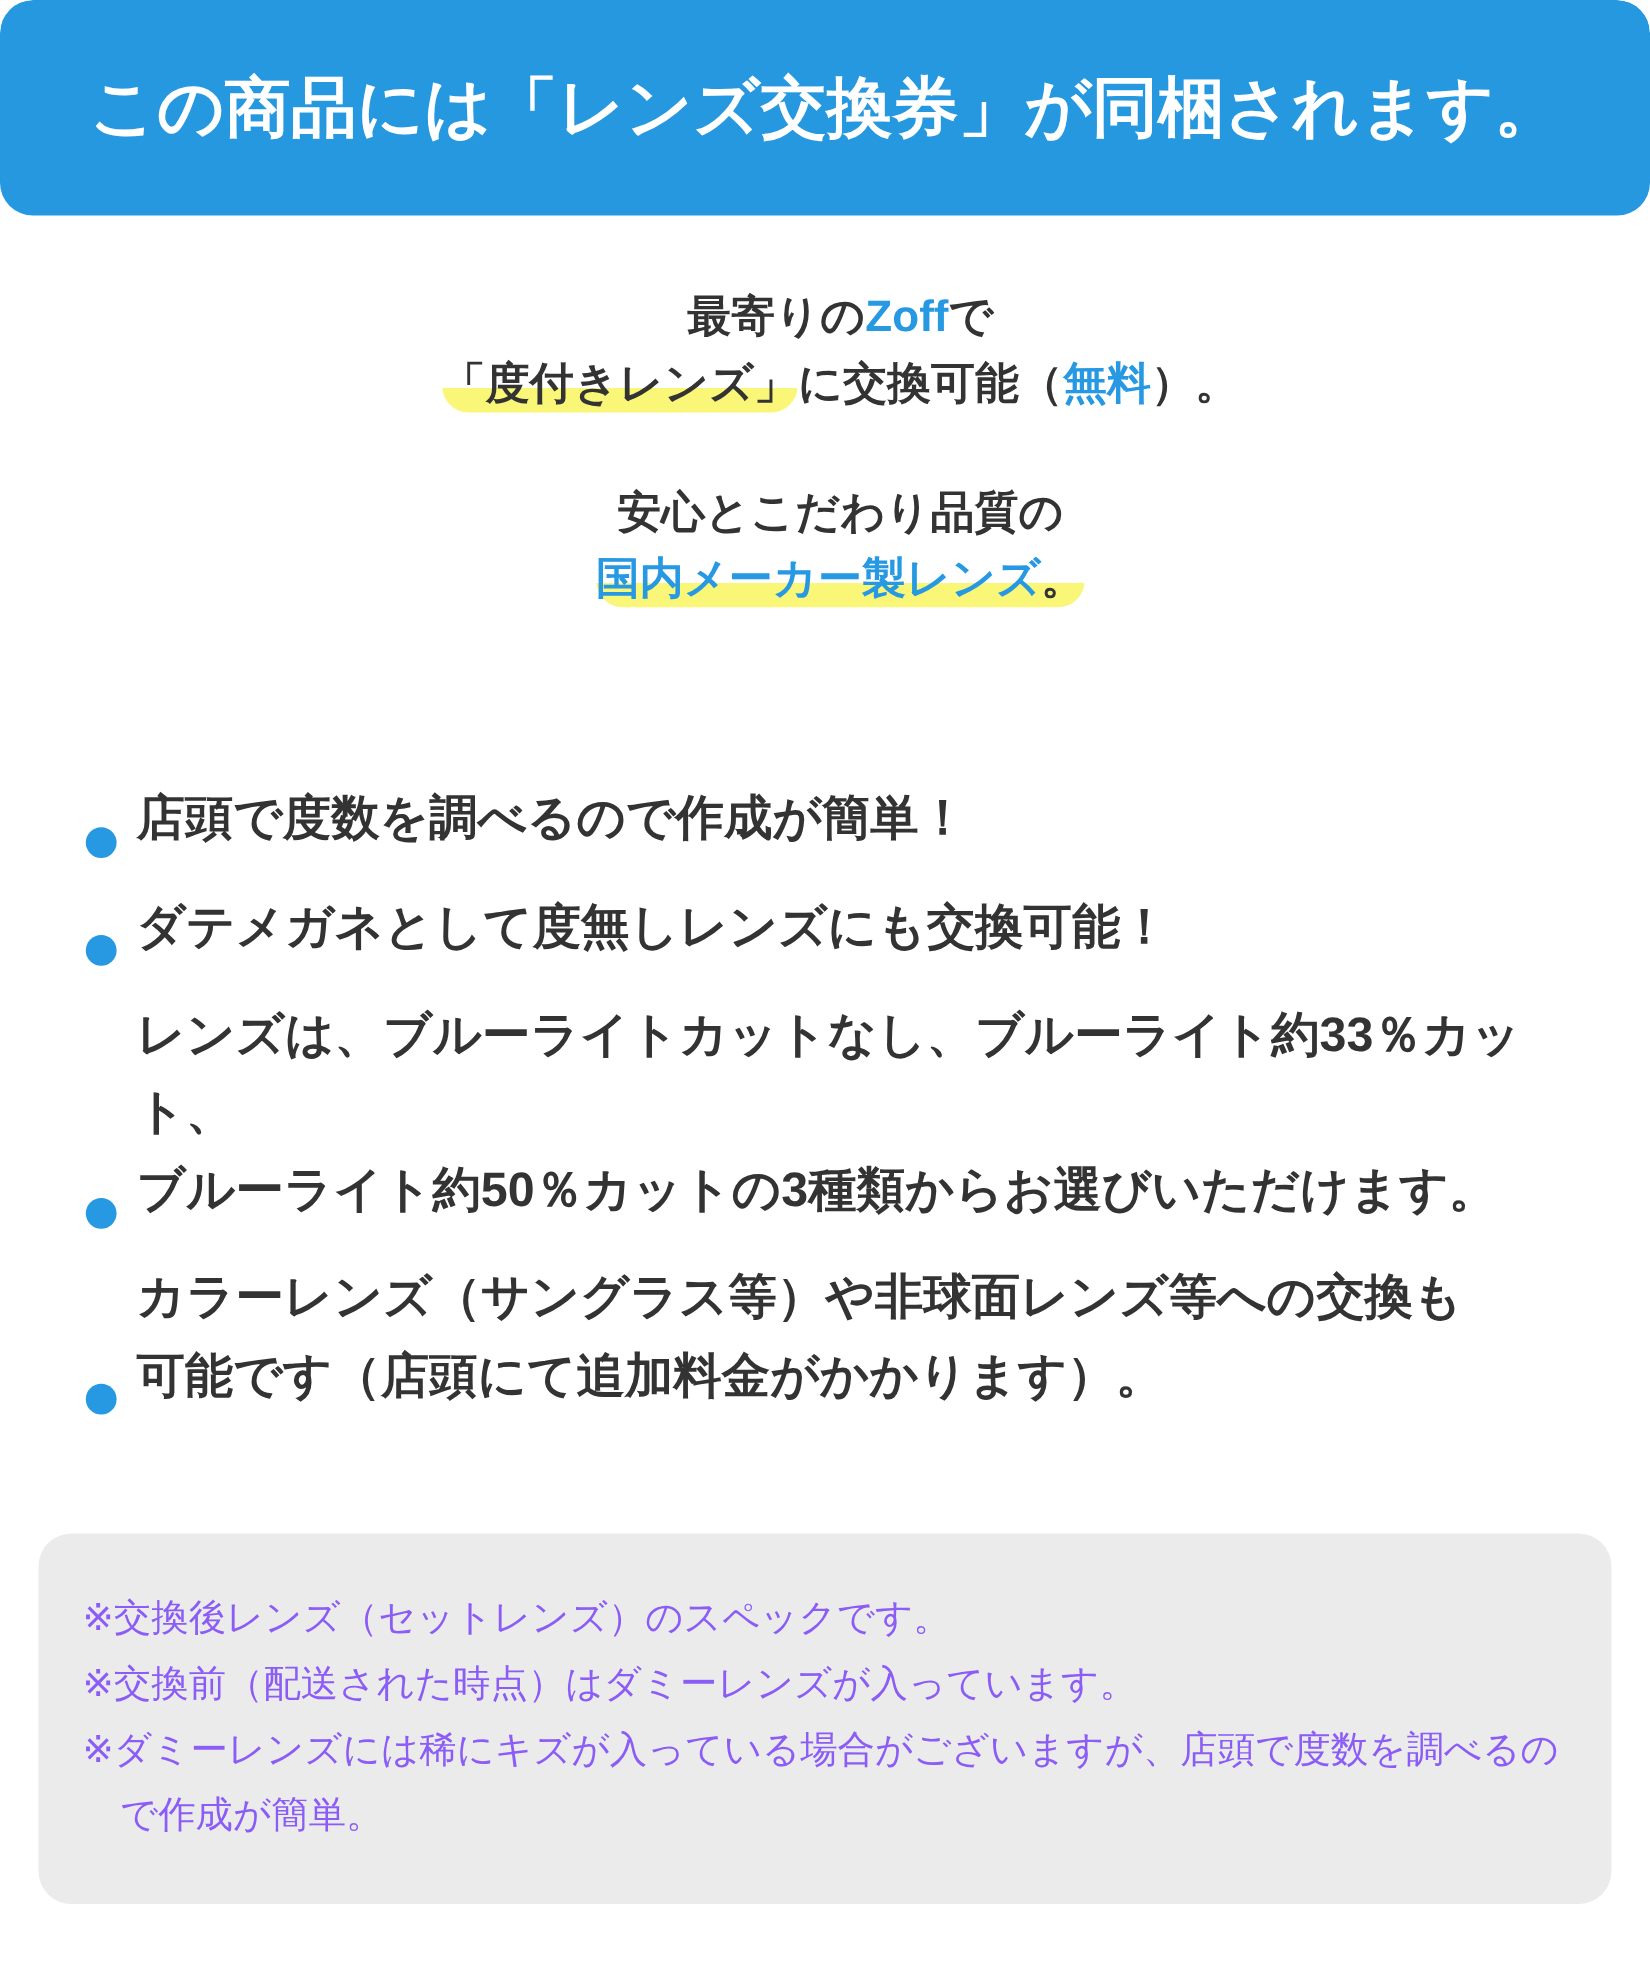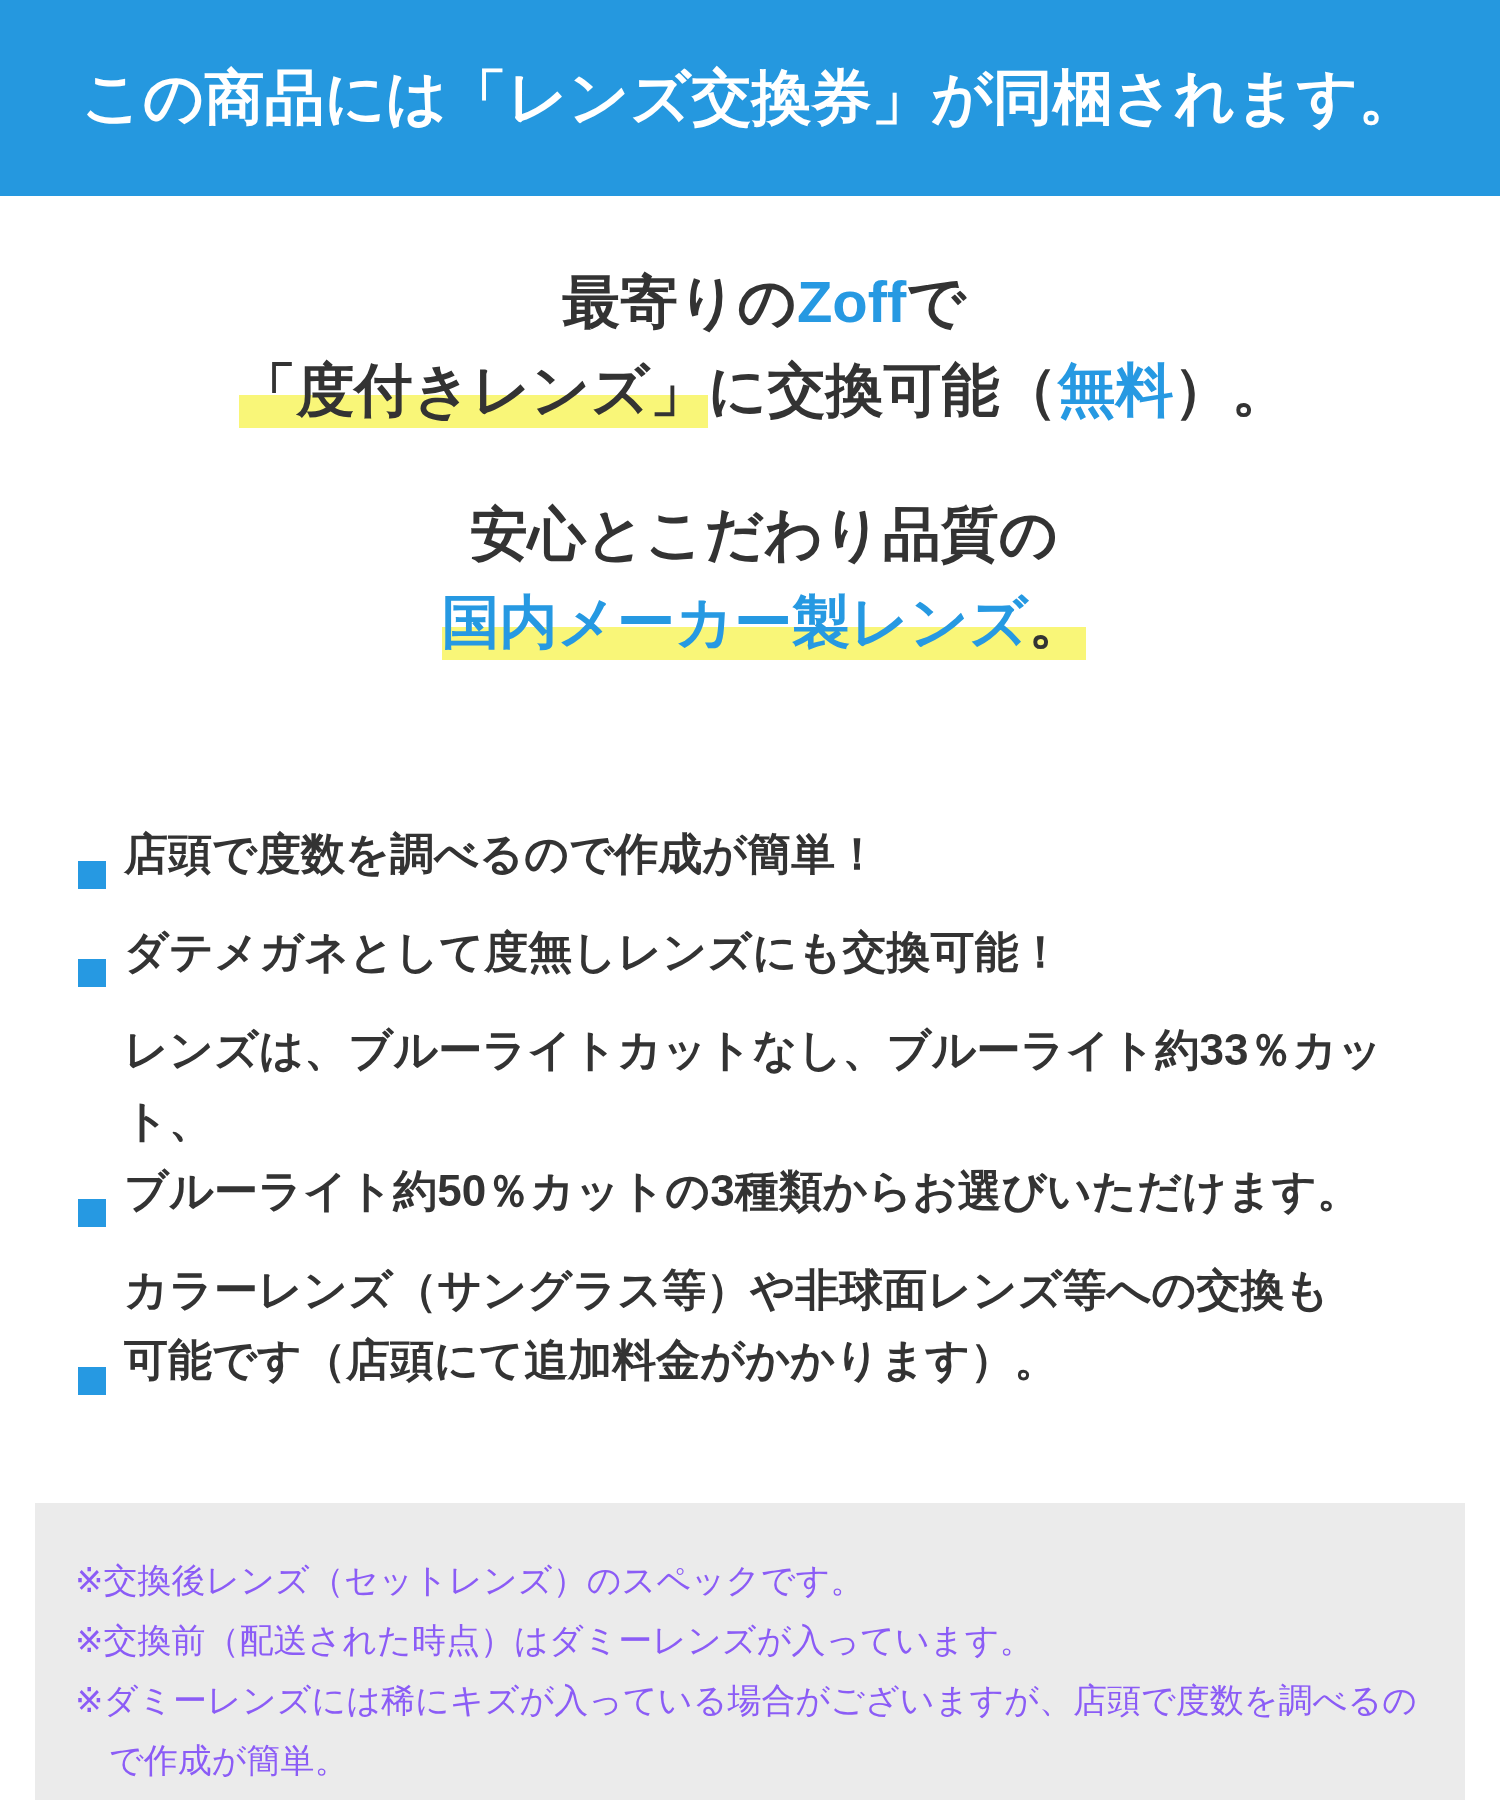--- a/index.html
+++ b/index.html
@@ -1,15 +1,15 @@
 <!DOCTYPE html>
 <html><head>
 <meta charset="utf-8">
 <style>
-  * { margin: 0; padding: 0; box-sizing: border-box; }
+  * { margin: 0; padding: 0; box-sizing: border-box; border-radius: 30px; }
   html, body { background: #ffffff; }
   body {
     width: 1500px;
     height: 1800px;
     font-family: "Liberation Sans", "DejaVu Sans", sans-serif;
     color: #333333;
     overflow: hidden;
   }
   .page { width: 1500px; height: 1800px; display: flex; flex-direction: column; }
 
@@ -26,21 +26,21 @@
     color: #ffffff;
     font-size: 60px;
     font-weight: 900;
     letter-spacing: 0px;
     white-space: nowrap;
   }
 
   
   .hero { text-align: center; margin-top: 62px; }
   .hero p {
-    font-size: 58px;
+    font-size: 40px;
     font-weight: 900;
     line-height: 1.52;
     color: #333333;
     white-space: nowrap;
     margin-left: 28px;
   }
   .hero .group { display: block; }
   .hero .group + .group { margin-top: 56px; }
   .accent { color: #2699E2; }
   .hl {

